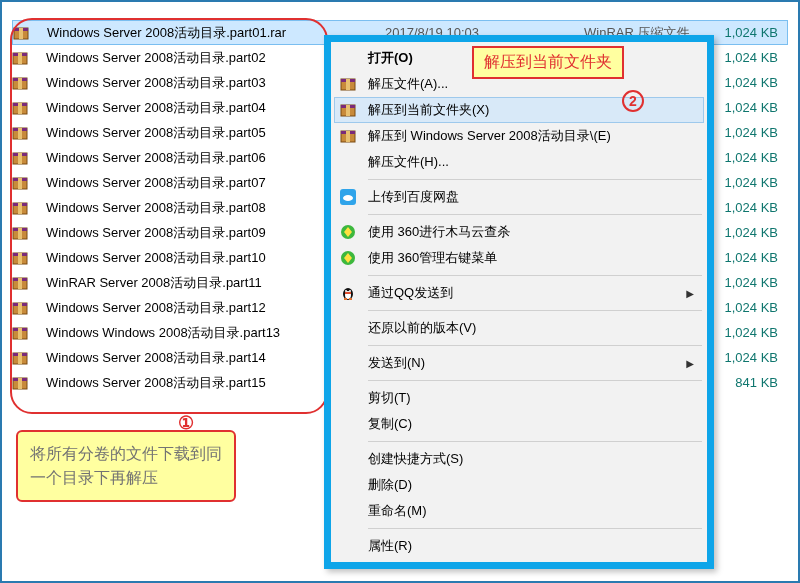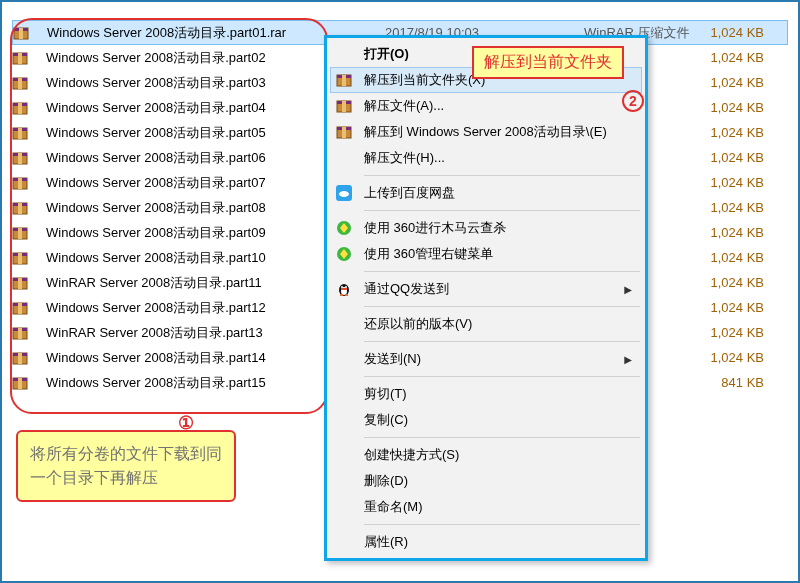--- a/index.html
+++ b/index.html
@@ -49,22 +49,22 @@
     margin-left: 17px;
   }
   .file-type {
     position: absolute;
     left: 530px;
     color: #555;
     margin-left: 42px;
   }
   .file-size {
     position: absolute;
-    right: 24px;
-    color: #a16207;
+    right: 10px;
+    color: #0f766e;
     text-align: right;
   }
   
   .red-ring {
     position: absolute;
     border: 2px solid #e03030;
     border-radius: 22px;
     left: 8px;
     top: 16px;
     width: 318px;
@@ -123,23 +123,23 @@
     color: #e03030;
     font-size: 16px;
     z-index: 30;
     pointer-events: none;
   }
   
   .context-menu {
     position: absolute;
     left: 322px;
     top: 33px;
-    width: 324px;
+    width: 390px;
     background: #f2f2f2;
-    border: 3px solid #0ea5e9;
+    border: 7px solid #0ea5e9;
     box-shadow: 3px 3px 6px rgba(0,0,0,0.25);
     padding: 3px;
     z-index: 20;
   }
   .menu-item {
     display: flex;
     align-items: center;
     height: 26px;
     padding: 0 28px 0 4px;
     position: relative;
@@ -317,21 +317,21 @@
       <span class="file-size">1,024 KB</span>
     </div>
     <div class="file-row">
       <span class="file-icon">
         <svg width="16" height="16">
           <rect x="1" y="3" width="14" height="11" fill="#c88a3a" stroke="#7a4a10"></rect>
           <rect x="1" y="3" width="14" height="3" fill="#7a2a7a"></rect>
           <rect x="6" y="3" width="4" height="11" fill="#e8c070"></rect>
         </svg>
       </span>
-      <span class="file-name">WinRAR Server 2008活动目录.part13</span>
+      <span class="file-name">Windows Windows 2008活动目录.part13</span>
       <span class="file-size">1,024 KB</span>
     </div>
     <div class="file-row">
       <span class="file-icon">
         <svg width="16" height="16">
           <rect x="1" y="3" width="14" height="11" fill="#c88a3a" stroke="#7a4a10"></rect>
           <rect x="1" y="3" width="14" height="3" fill="#7a2a7a"></rect>
           <rect x="6" y="3" width="4" height="11" fill="#e8c070"></rect>
         </svg>
       </span>
@@ -356,40 +356,40 @@
 
 <div class="callout-bottom">将所有分卷的文件下载到同一个目录下再解压</div>
 
 <div class="context-menu">
 
   <div class="menu-item bold">
     <span class="mi-icon"></span>
     <span class="mi-label">打开(O)</span>
   </div>
 
+  <div class="menu-item">
+    <span class="mi-icon">
+      <svg width="16" height="16">
+          <rect x="1" y="3" width="14" height="11" fill="#c88a3a" stroke="#7a4a10"></rect>
+          <rect x="1" y="3" width="14" height="3" fill="#7a2a7a"></rect>
+          <rect x="6" y="3" width="4" height="11" fill="#e8c070"></rect>
+        </svg>
+    </span>
+    <span class="mi-label">解压文件(A)...</span>
+  </div>
+
   <div class="menu-item hover">
     <span class="mi-icon">
       <svg width="16" height="16">
           <rect x="1" y="3" width="14" height="11" fill="#c88a3a" stroke="#7a4a10"></rect>
           <rect x="1" y="3" width="14" height="3" fill="#7a2a7a"></rect>
           <rect x="6" y="3" width="4" height="11" fill="#e8c070"></rect>
         </svg>
     </span>
     <span class="mi-label">解压到当前文件夹(X)</span>
-  </div>
-
-  <div class="menu-item">
-    <span class="mi-icon">
-      <svg width="16" height="16">
-          <rect x="1" y="3" width="14" height="11" fill="#c88a3a" stroke="#7a4a10"></rect>
-          <rect x="1" y="3" width="14" height="3" fill="#7a2a7a"></rect>
-          <rect x="6" y="3" width="4" height="11" fill="#e8c070"></rect>
-        </svg>
-    </span>
-    <span class="mi-label">解压文件(A)...</span>
   </div>
 
   <div class="menu-item">
     <span class="mi-icon">
       <svg width="16" height="16">
           <rect x="1" y="3" width="14" height="11" fill="#c88a3a" stroke="#7a4a10"></rect>
           <rect x="1" y="3" width="14" height="3" fill="#7a2a7a"></rect>
           <rect x="6" y="3" width="4" height="11" fill="#e8c070"></rect>
         </svg>
     </span>

